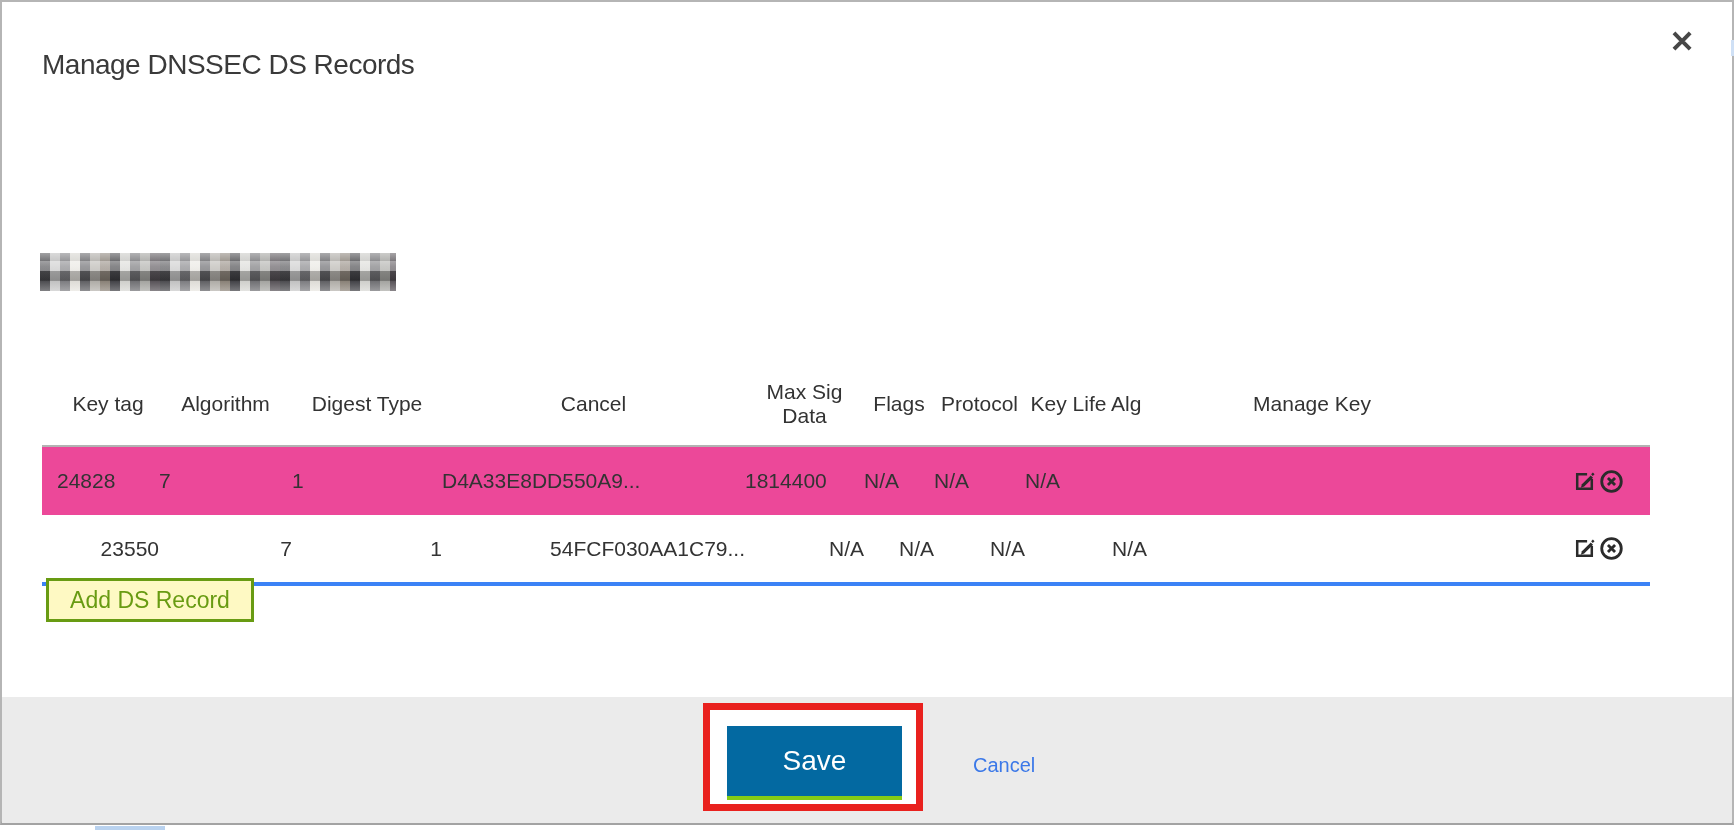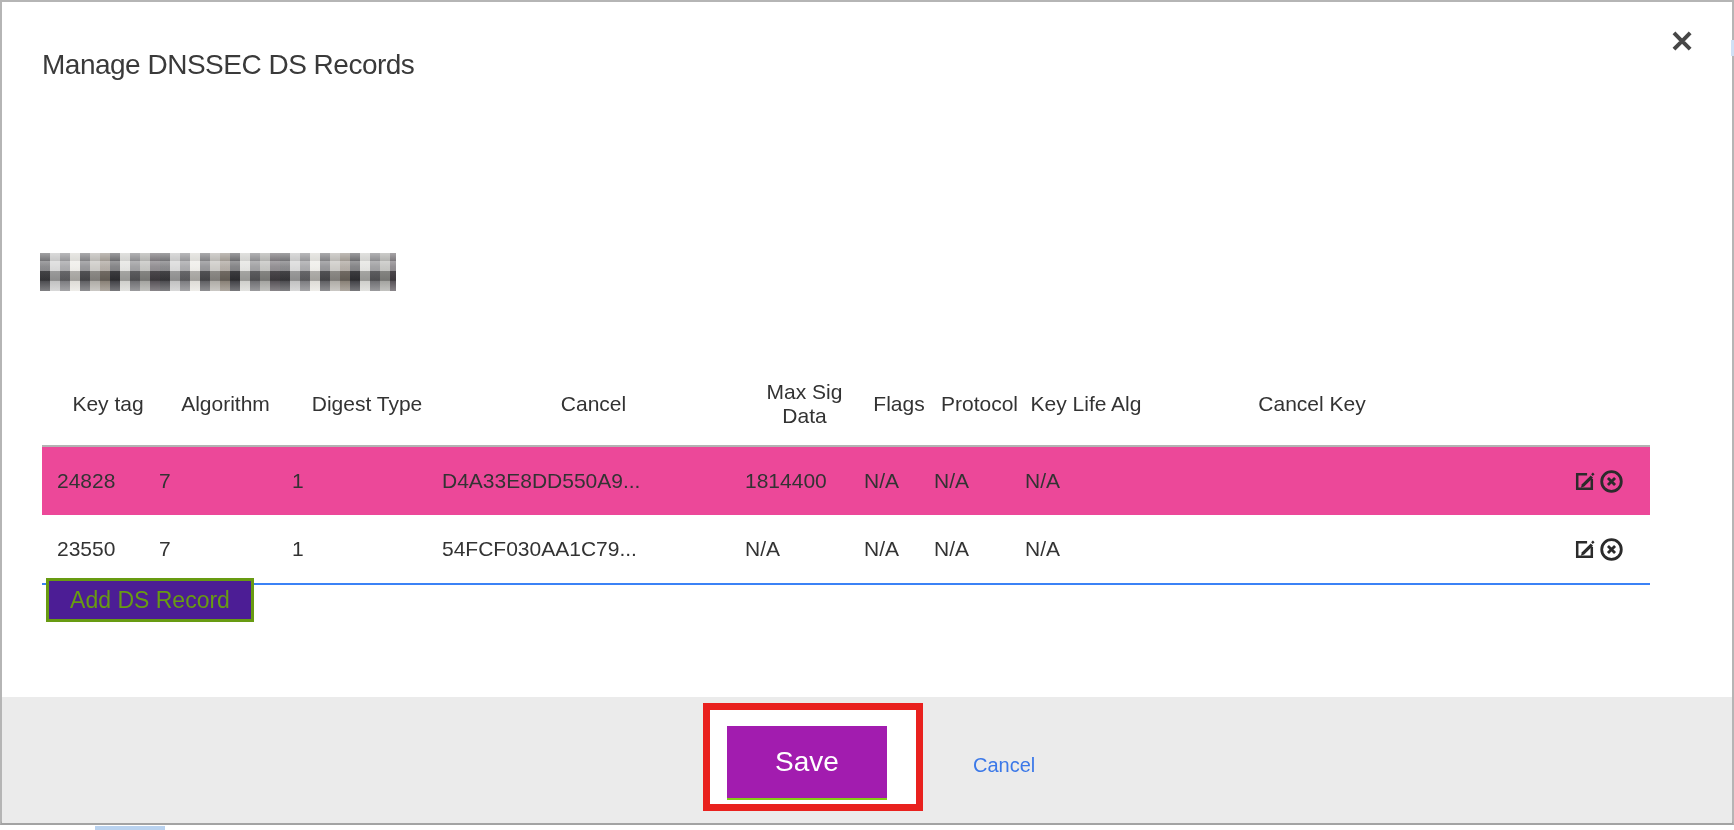--- a/index.html
+++ b/index.html
@@ -48,43 +48,43 @@
     font-size: 21px; color: #333333;
   }
   .ds-table th {
     text-align: center; font-weight: 400; color: #333333; font-size: 21px;
     padding: 10px 0 17px 0; border-bottom: 2px solid #b3b3b3;
   }
   .ds-table td { height: 69px; padding: 0; vertical-align: middle; }
   .ds-table th:first-child, .ds-table td:first-child { padding-left: 15px; }
   .row-odd { background: #ec4899; }
   .row-even { background: #ffffff; }
-  .ds-table tbody tr:last-child td { border-bottom: 2px solid #3b82f6; }
+  .ds-table tbody tr:last-child td { border-bottom: 4px solid #3b82f6; text-align: right; }
   .actions-cell { text-align: right; padding-right: 26px !important; white-space: nowrap; }
   .icon-btn { display: inline-block; vertical-align: middle; width: 25px; height: 25px; cursor: pointer; background: none; border: none; padding: 0; margin-left: 2px; }
   .icon-btn svg { display: block; width: 25px; height: 25px; }
 
   .add-btn {
     position: absolute; left: 44px; top: 576px; width: 208px; height: 44px;
-    background: #4c1d95; border: 3px solid #689b12; color: #689b12;
+    background: #fef9c3; border: 3px solid #689b12; color: #689b12;
     font-size: 23px; font-family: inherit; cursor: pointer;
   }
 
   
   .footer {
     position: absolute; left: 0px; top: 695px; width: 1730px; height: 126px;
     background: #ebebeb;
   }
   .annotation-box {
     position: absolute; left: 701px; top: 701px; width: 220px; height: 108px;
     border: 7px solid #e9211e; background: #ffffff;
   }
   .save-btn {
-    position: absolute; left: 725px; top: 724px; width: 160px; height: 74px;
-    background: #a21caf; border: none; border-bottom: 2px solid #84cc16;
+    position: absolute; left: 725px; top: 724px; width: 175px; height: 74px;
+    background: #0369a1; border: none; border-bottom: 4px solid #84cc16;
     color: #ffffff; font-size: 28px; font-family: inherit; cursor: pointer;
   }
   .cancel-link {
     position: absolute; left: 971px; top: 752px;
     font-size: 20px; color: #3b78e8; text-decoration: none; cursor: pointer;
   }
 </style>
 </head>
 <body>
 
@@ -113,21 +113,21 @@
       <thead>
         <tr>
           <th>Key tag</th>
           <th>Algorithm</th>
           <th>Digest Type</th>
           <th>Cancel</th>
           <th>Max Sig Data</th>
           <th>Flags</th>
           <th>Protocol</th>
           <th>Key Life Alg</th>
-          <th>Cancel Key</th>
+          <th>Manage Key</th>
           <th></th>
         </tr>
       </thead>
       <tbody>
         <tr class="row-odd">
           <td>24828</td>
           <td>7</td>
           <td>1</td>
           <td>D4A33E8DD550A9...</td>
           <td>1814400</td>

